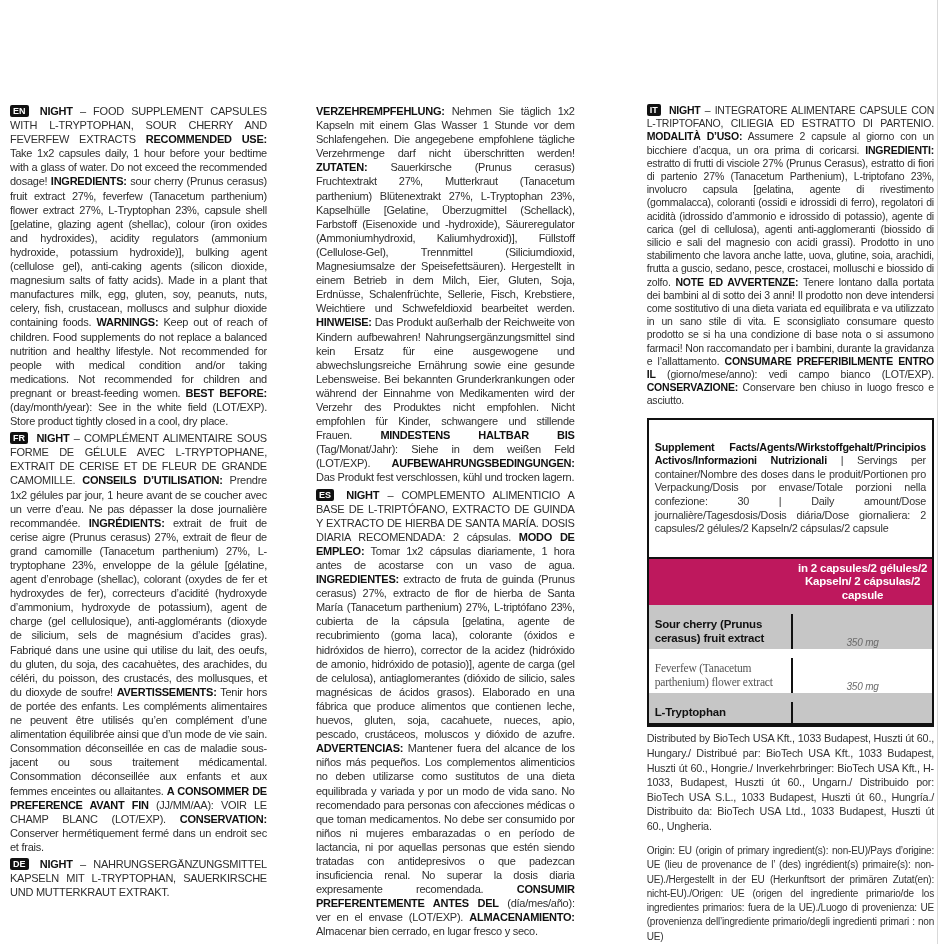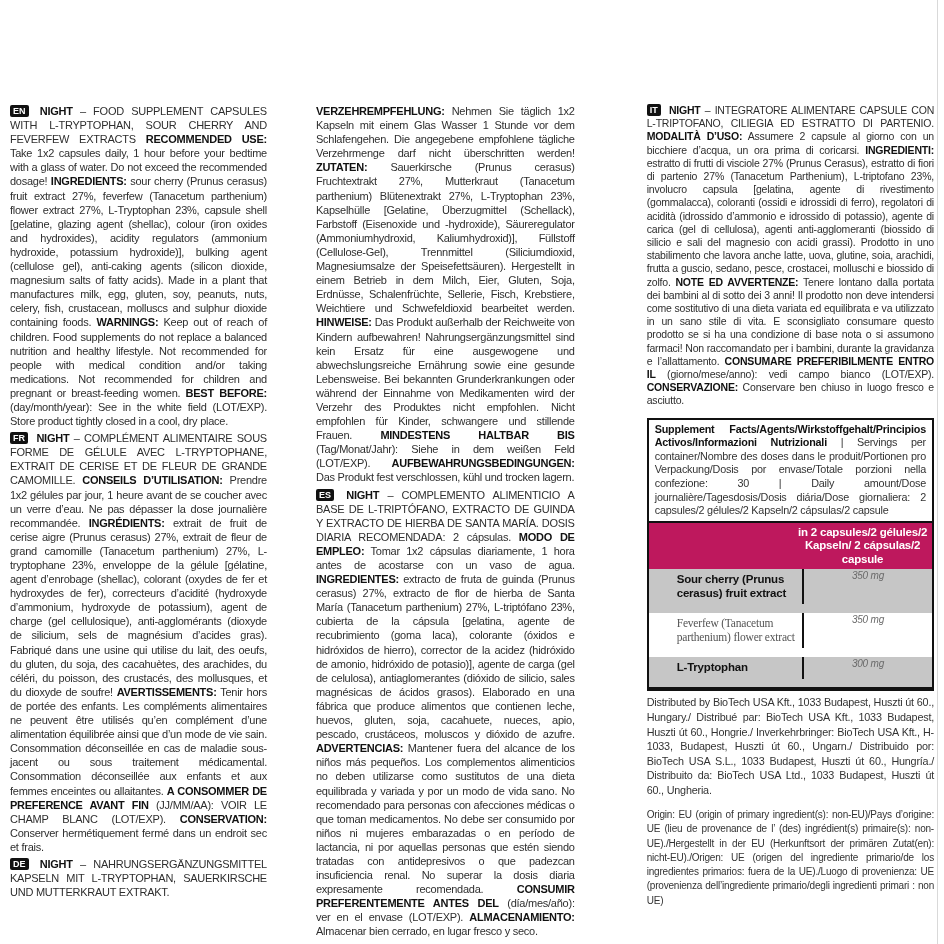--- a/index.html
+++ b/index.html
@@ -15,31 +15,31 @@
   .col-3{width:322px;font-size:10.5px;line-height:13.2px;letter-spacing:-0.2px;}
   .sec{margin:0 0 3px 0;}
   .col b{color:#111;}
   .badge{
     display:inline-block;background:#111;color:#fff;font-weight:bold;
     font-size:9px;line-height:12px;padding:0 3px;border-radius:2px;
     margin-right:4px;letter-spacing:0;vertical-align:1px;
   }
   
   .sf-box{
-    border:2px solid #111;padding:3px 6px;margin-top:10px;
+    border:2px solid #111;padding:21px 6px;margin-top:10px;
     font-size:10.8px;line-height:13.6px;text-align:justify;color:#333;
   }
   .sf-table{border:2px solid #111;border-top:none;border-bottom-width:4px;}
   .sf-head{background:#be185d;display:flex;}
   .sf-head .sf-spacer{width:51%;}
   .sf-head .sf-hdr{
     width:49%;color:#fff;font-weight:bold;text-align:center;
     font-size:11.5px;line-height:13.5px;padding:3px 4px;box-sizing:border-box;
   }
-  .sf-row{display:flex;align-items:flex-start;padding-left:22px;}
+  .sf-row{display:flex;align-items:flex-end;}
   .sf-row .sf-n{
     width:51%;box-sizing:border-box;padding:4px 6px;border-right:2px solid #111;
     font-size:11.5px;line-height:13.5px;text-align:left;display:flex;align-items:center;
   }
   .sf-row .sf-v{
     width:49%;display:flex;align-items:center;justify-content:center;
     color:#6a6a6a;font-size:10px;font-style:italic;
   }
   .row-gray{background:#c6c6c6;}
   .row-white{background:#ffffff;}
@@ -100,21 +100,20 @@
       <div class="sf-row row-gray name-bold row-tall">
         <div class="sf-n">Sour cherry (Prunus cerasus) fruit extract</div>
         <div class="sf-v">350 mg</div>
       </div>
       <div class="sf-row row-white name-light row-tall">
         <div class="sf-n">Feverfew (Tanacetum parthenium) flower extract</div>
         <div class="sf-v">350 mg</div>
       </div>
       <div class="sf-row row-gray name-bold row-short">
         <div class="sf-n">L-Tryptophan</div>
-        <div class="sf-v">300 mg</div>
       </div>
     </div>
 
     <p class="dist-block">Distributed by BioTech USA Kft., 1033 Budapest, Huszti út 60., Hungary./ Distribué par: BioTech USA Kft., 1033 Budapest, Huszti út 60., Hongrie./ Inverkehrbringer: BioTech USA Kft., H-1033, Budapest, Huszti út 60., Ungarn./ Distribuido por: BioTech USA S.L., 1033 Budapest, Huszti út 60., Hungría./ Distribuito da: BioTech USA Ltd., 1033 Budapest, Huszti út 60., Ungheria.</p>
     <p class="origin-block">Origin: EU (origin of primary ingredient(s): non-EU)/Pays d’origine: UE (lieu de provenance de l’ (des) ingrédient(s) primaire(s): non-UE)./Hergestellt in der EU (Herkunftsort der primären Zutat(en): nicht-EU)./Origen: UE (origen del ingrediente primario/de los ingredientes primarios: fuera de la UE)./Luogo di provenienza: UE (provenienza dell’ingrediente primario/degli ingredienti primari : non UE)</p>
   </div>
 
 </div>
 
 </body></html>

